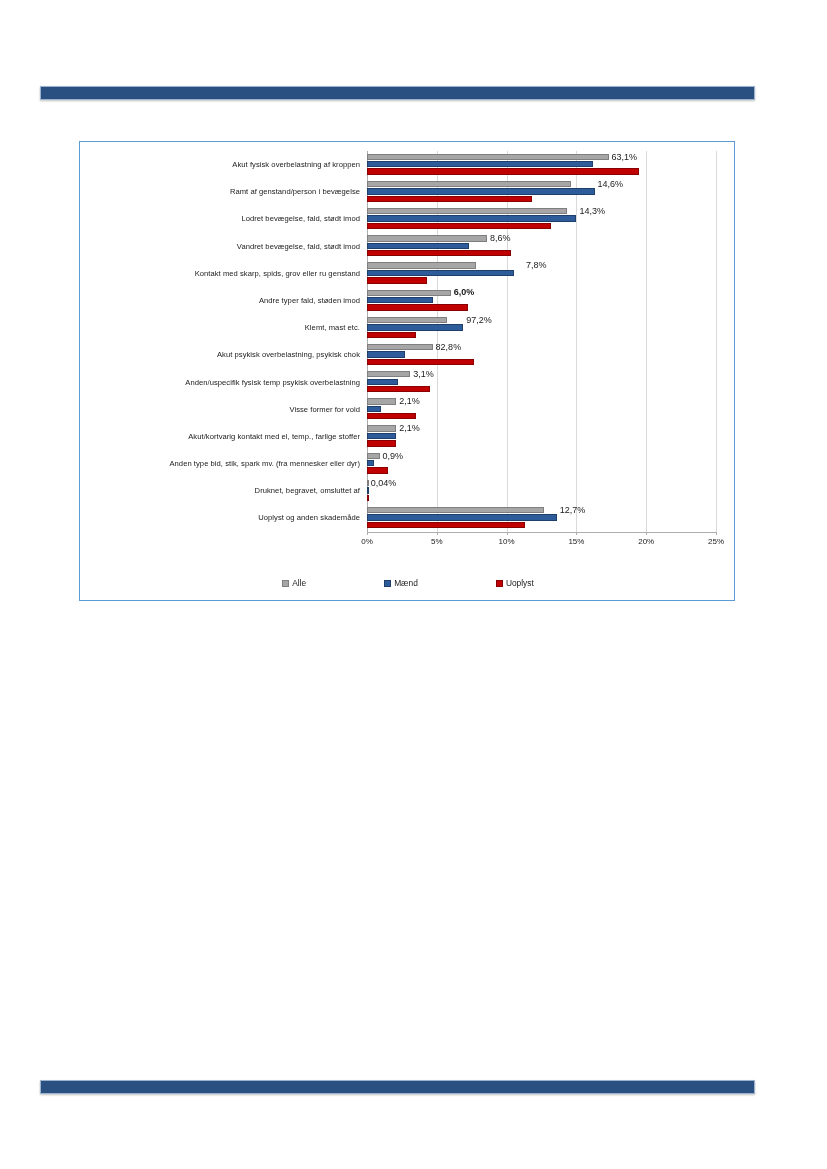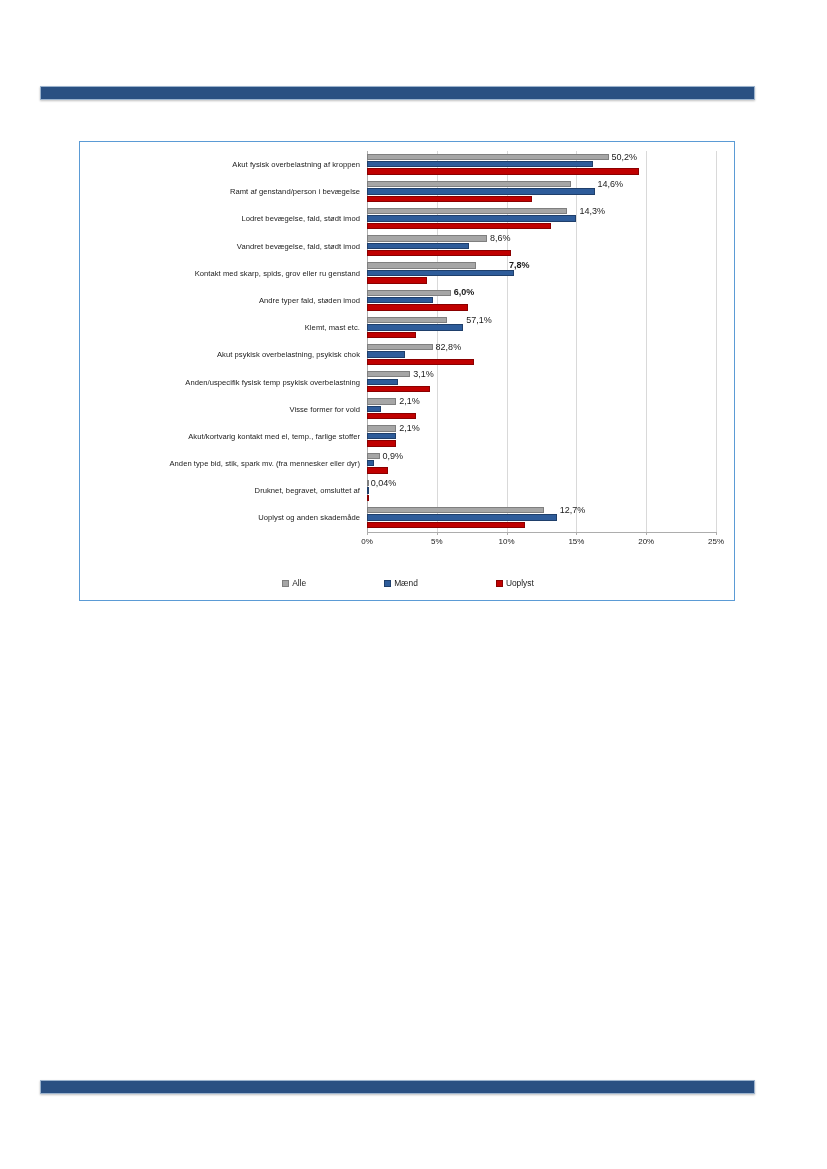--- a/index.html
+++ b/index.html
@@ -190,21 +190,21 @@
         <div class="gridline" style="left: 279.2px;"></div>
         <div class="gridline" style="left: 349px;"></div>
       </div>
     <div class="cat-rows" id="cat-rows">
         <div class="cat-row">
           <div class="cat-label">Akut fysisk overbelastning af kroppen</div>
           <div class="bars">
             <div class="bar alle" style="width: 241.508px;"></div>
             <div class="bar maend" style="width: 226.152px;"></div>
             <div class="bar kvinder" style="width: 272.22px;"></div>
-            <div class="bar-value" style="left: 241.508px;">50,2%</div>
+            <div class="bar-value" style="left: 241.508px;">63,1%</div>
           </div>
         </div>
         <div class="cat-row">
           <div class="cat-label">Ramt af genstand/person i bevægelse</div>
           <div class="bars">
             <div class="bar alle" style="width: 203.816px;"></div>
             <div class="bar maend" style="width: 227.548px;"></div>
             <div class="bar kvinder" style="width: 164.728px;"></div>
             <div class="bar-value" style="left: 227.548px;">14,6%</div>
           </div>
@@ -226,39 +226,39 @@
             <div class="bar kvinder" style="width: 143.788px;"></div>
             <div class="bar-value" style="left: 120.056px;">8,6%</div>
           </div>
         </div>
         <div class="cat-row">
           <div class="cat-label">Kontakt med skarp, spids, grov eller ru genstand</div>
           <div class="bars">
             <div class="bar alle" style="width: 108.888px;"></div>
             <div class="bar maend" style="width: 146.58px;"></div>
             <div class="bar kvinder" style="width: 60.028px;"></div>
-            <div class="bar-value" style="left: 139px; font-weight: bold;">7,8%</div>
+            <div class="bar-value" style="left: 156px;">7,8%</div>
           </div>
         </div>
         <div class="cat-row">
           <div class="cat-label">Andre typer fald, støden imod</div>
           <div class="bars">
             <div class="bar alle" style="width: 83.76px;"></div>
             <div class="bar maend" style="width: 65.612px;"></div>
             <div class="bar kvinder" style="width: 100.512px;"></div>
             <div class="bar-value" style="left: 83.76px; font-weight: bold;">6,0%</div>
           </div>
         </div>
         <div class="cat-row">
           <div class="cat-label">Klemt, mast etc.</div>
           <div class="bars">
             <div class="bar alle" style="width: 79.572px;"></div>
             <div class="bar maend" style="width: 96.324px;"></div>
             <div class="bar kvinder" style="width: 48.86px;"></div>
-            <div class="bar-value" style="left: 96.324px;">57,1%</div>
+            <div class="bar-value" style="left: 96.324px;">97,2%</div>
           </div>
         </div>
         <div class="cat-row">
           <div class="cat-label">Akut psykisk overbelastning, psykisk chok</div>
           <div class="bars">
             <div class="bar alle" style="width: 65.612px;"></div>
             <div class="bar maend" style="width: 37.692px;"></div>
             <div class="bar kvinder" style="width: 107.492px;"></div>
             <div class="bar-value" style="left: 65.612px;">82,8%</div>
           </div>

